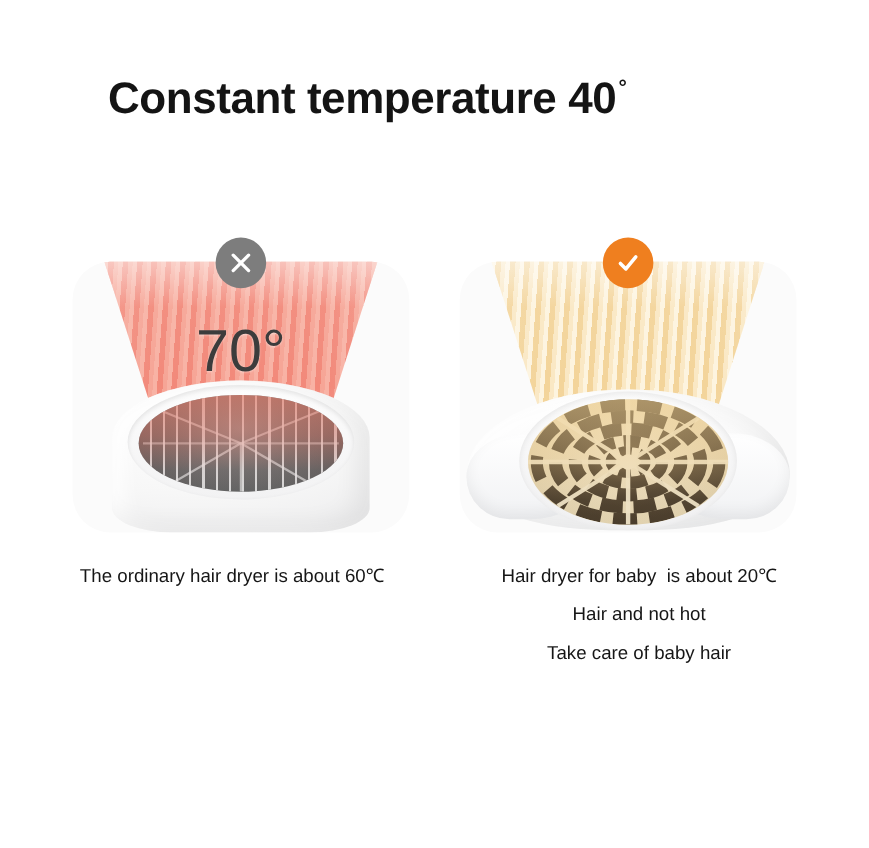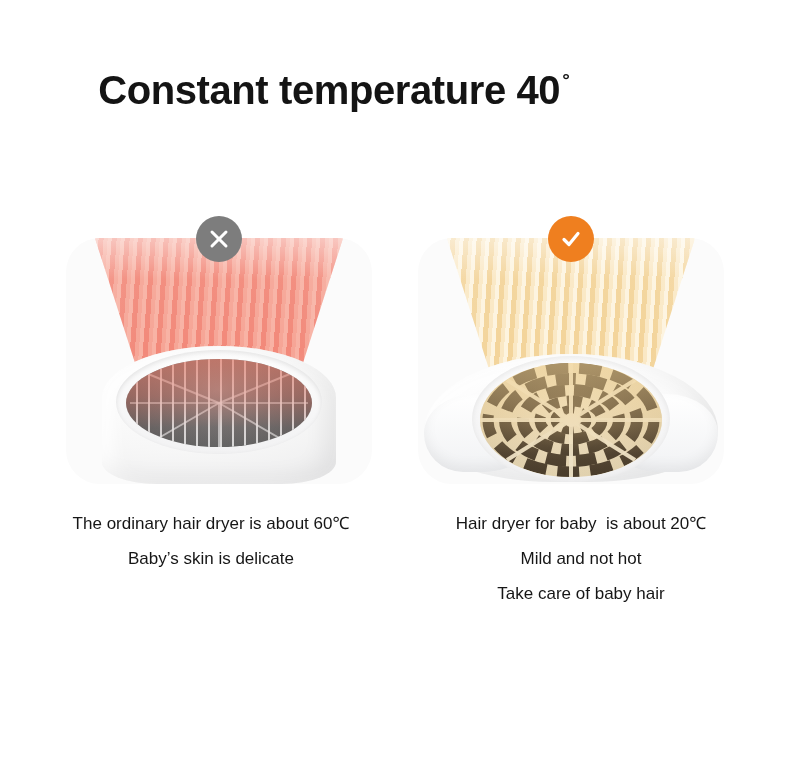--- a/index.html
+++ b/index.html
@@ -353,20 +353,21 @@
                   <line x1="4" y1="44" x2="182" y2="44" stroke="rgba(225,225,225,0.55)" stroke-width="2"></line>
                 </svg>
               </div>
               <div class="bars"></div>
               <div class="tint"></div>
             </div>
           </div>
         </div>
       </div>
 
+      <div class="temp-label">70°</div>
     </div>
 
     <div class="badge badge-cross">
       <svg width="22" height="22" viewBox="0 0 22 22">
         <g stroke="#ffffff" stroke-width="3" stroke-linecap="round">
           <line x1="4" y1="4" x2="18" y2="18"></line>
           <line x1="18" y1="4" x2="4" y2="18"></line>
         </g>
       </svg>
     </div>
@@ -428,20 +429,19 @@
         <polyline points="5,12.5 10,17.5 19,6.5" fill="none" stroke="#ffffff" stroke-width="3.2" stroke-linecap="round" stroke-linejoin="round"></polyline>
       </svg>
     </div>
   </div>
 
 </div>
 
 <div class="captions">
   <div class="caption-col caption-col-left">
     <span class="caption-line">The ordinary hair dryer is about 60℃</span>
-    <span class="caption-line">Baby’s skin is delicate</span>
   </div>
   <div class="caption-col caption-col-right">
     <span class="caption-line">Hair dryer for baby  is about 20℃</span>
-    <span class="caption-line">Mild and not hot</span>
+    <span class="caption-line">Hair and not hot</span>
     <span class="caption-line">Take care of baby hair</span>
   </div>
 </div>
 
 </body></html>

